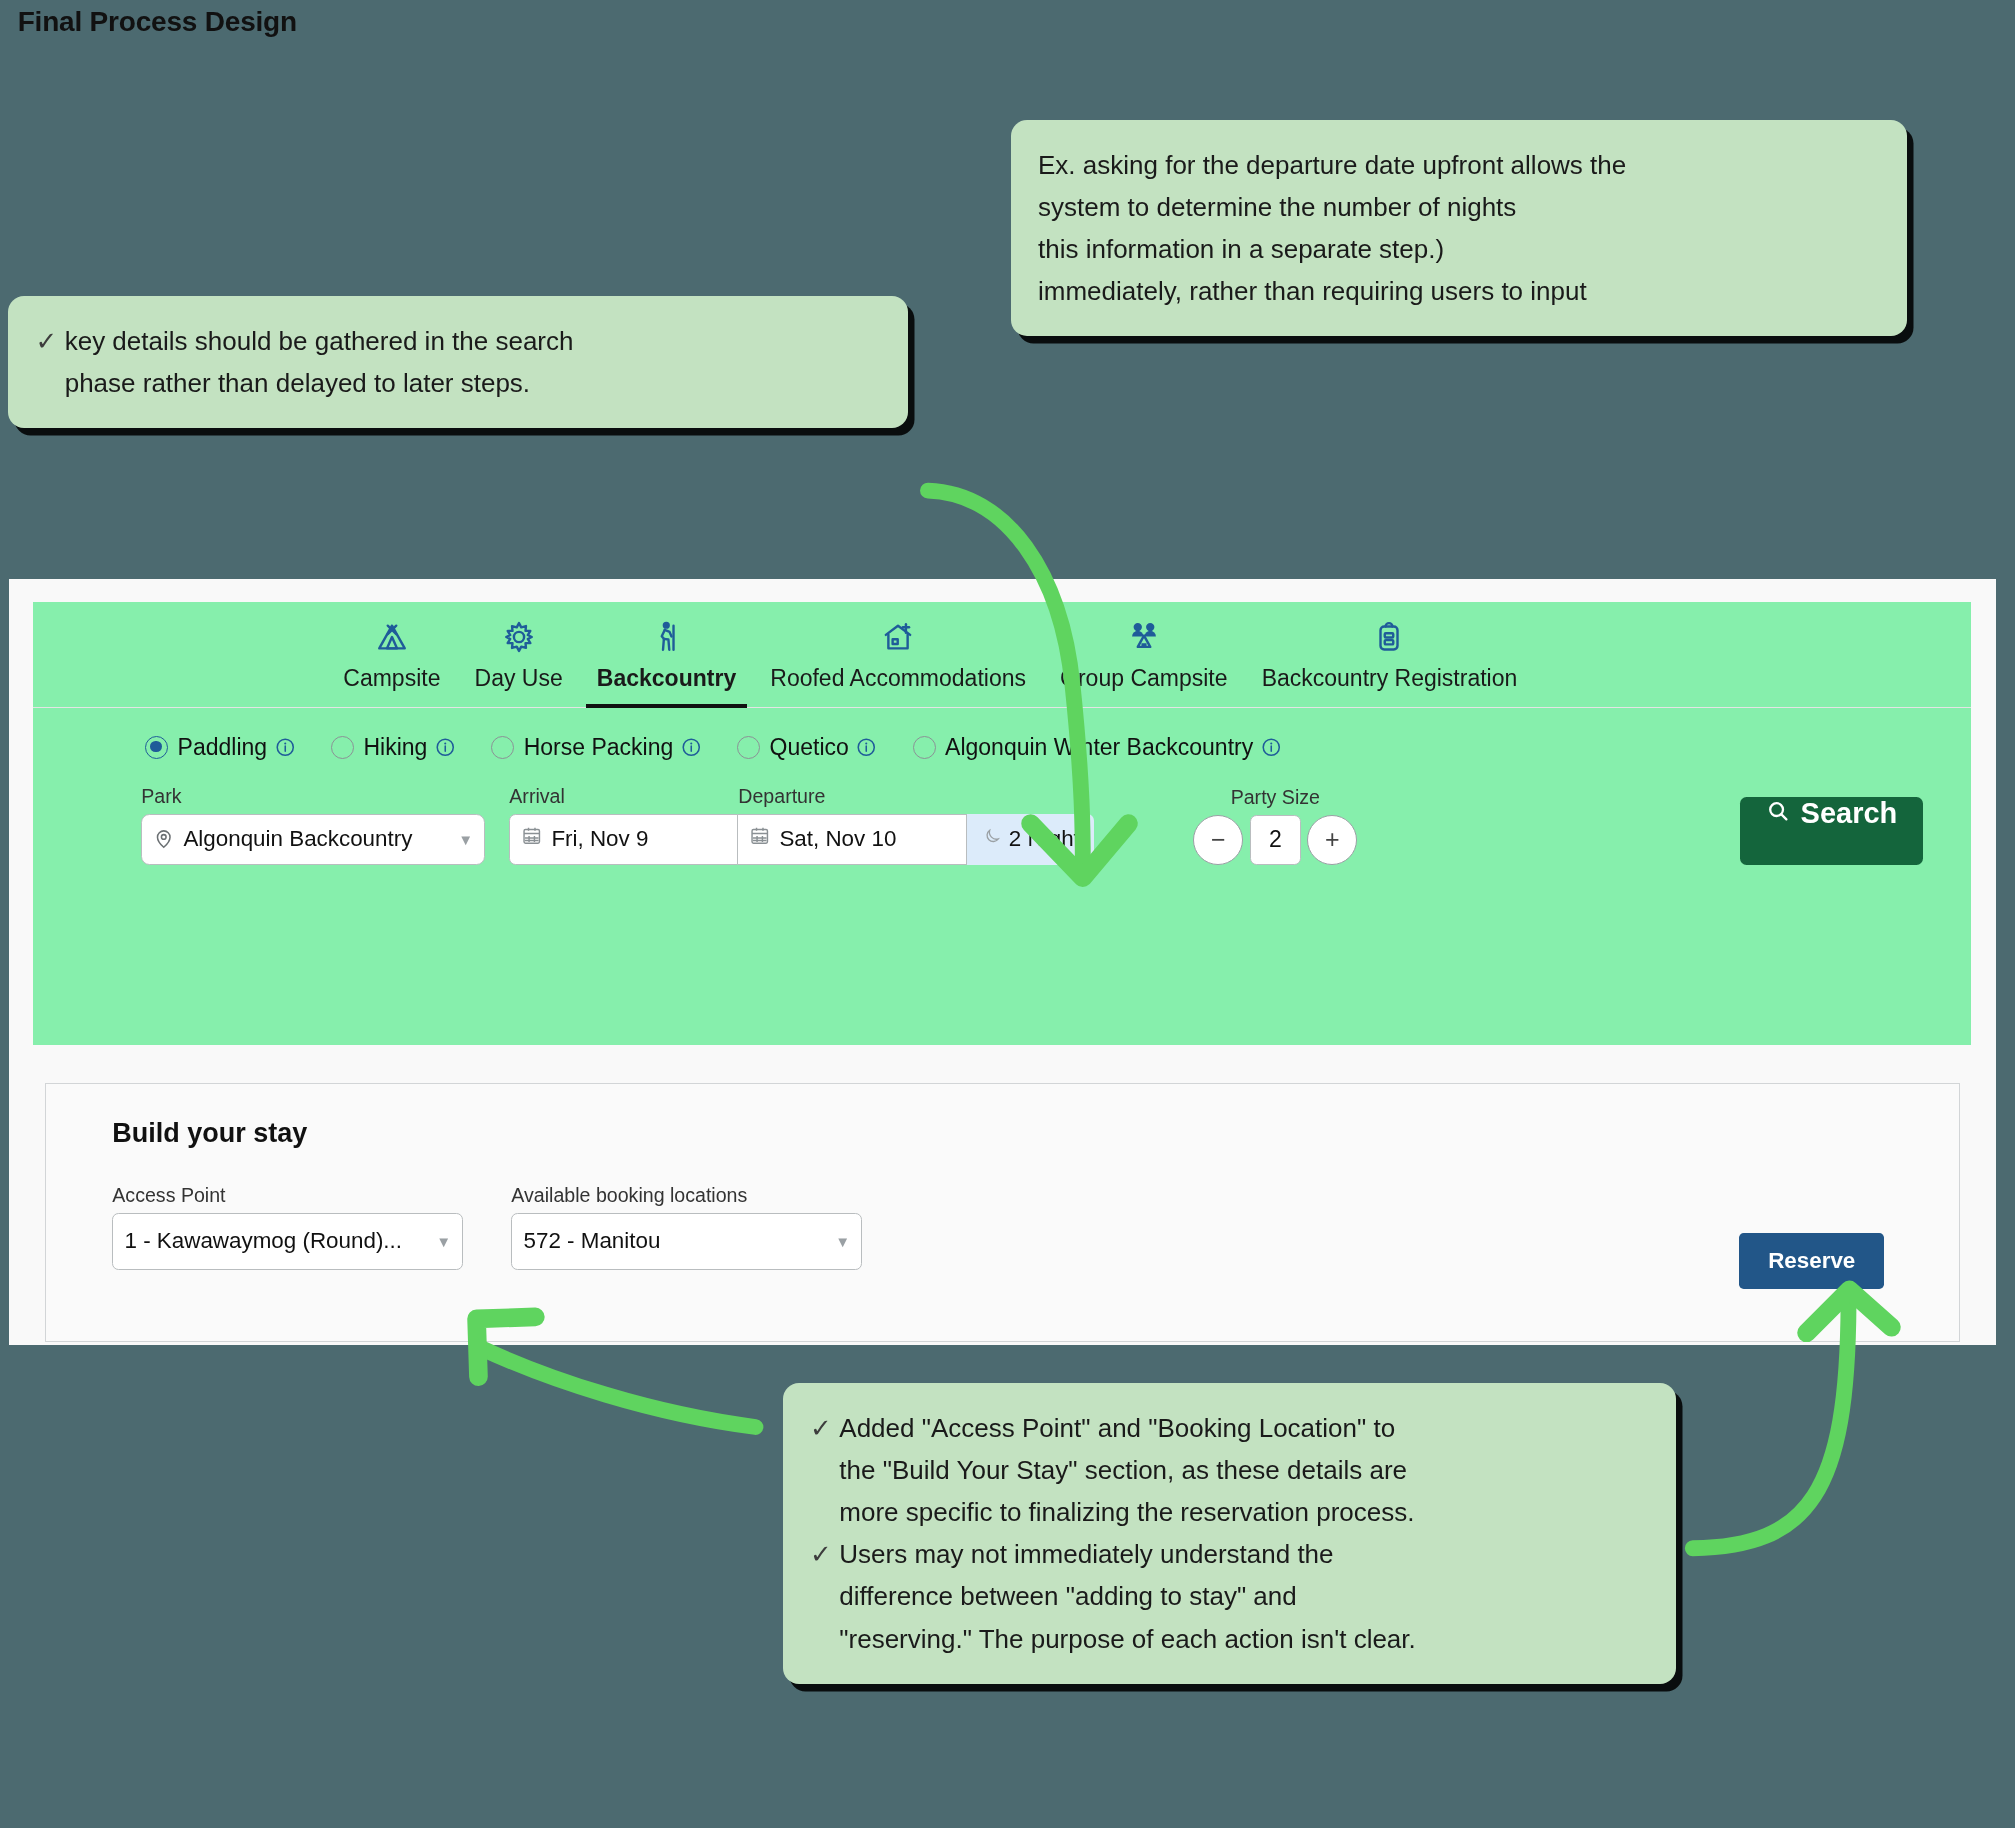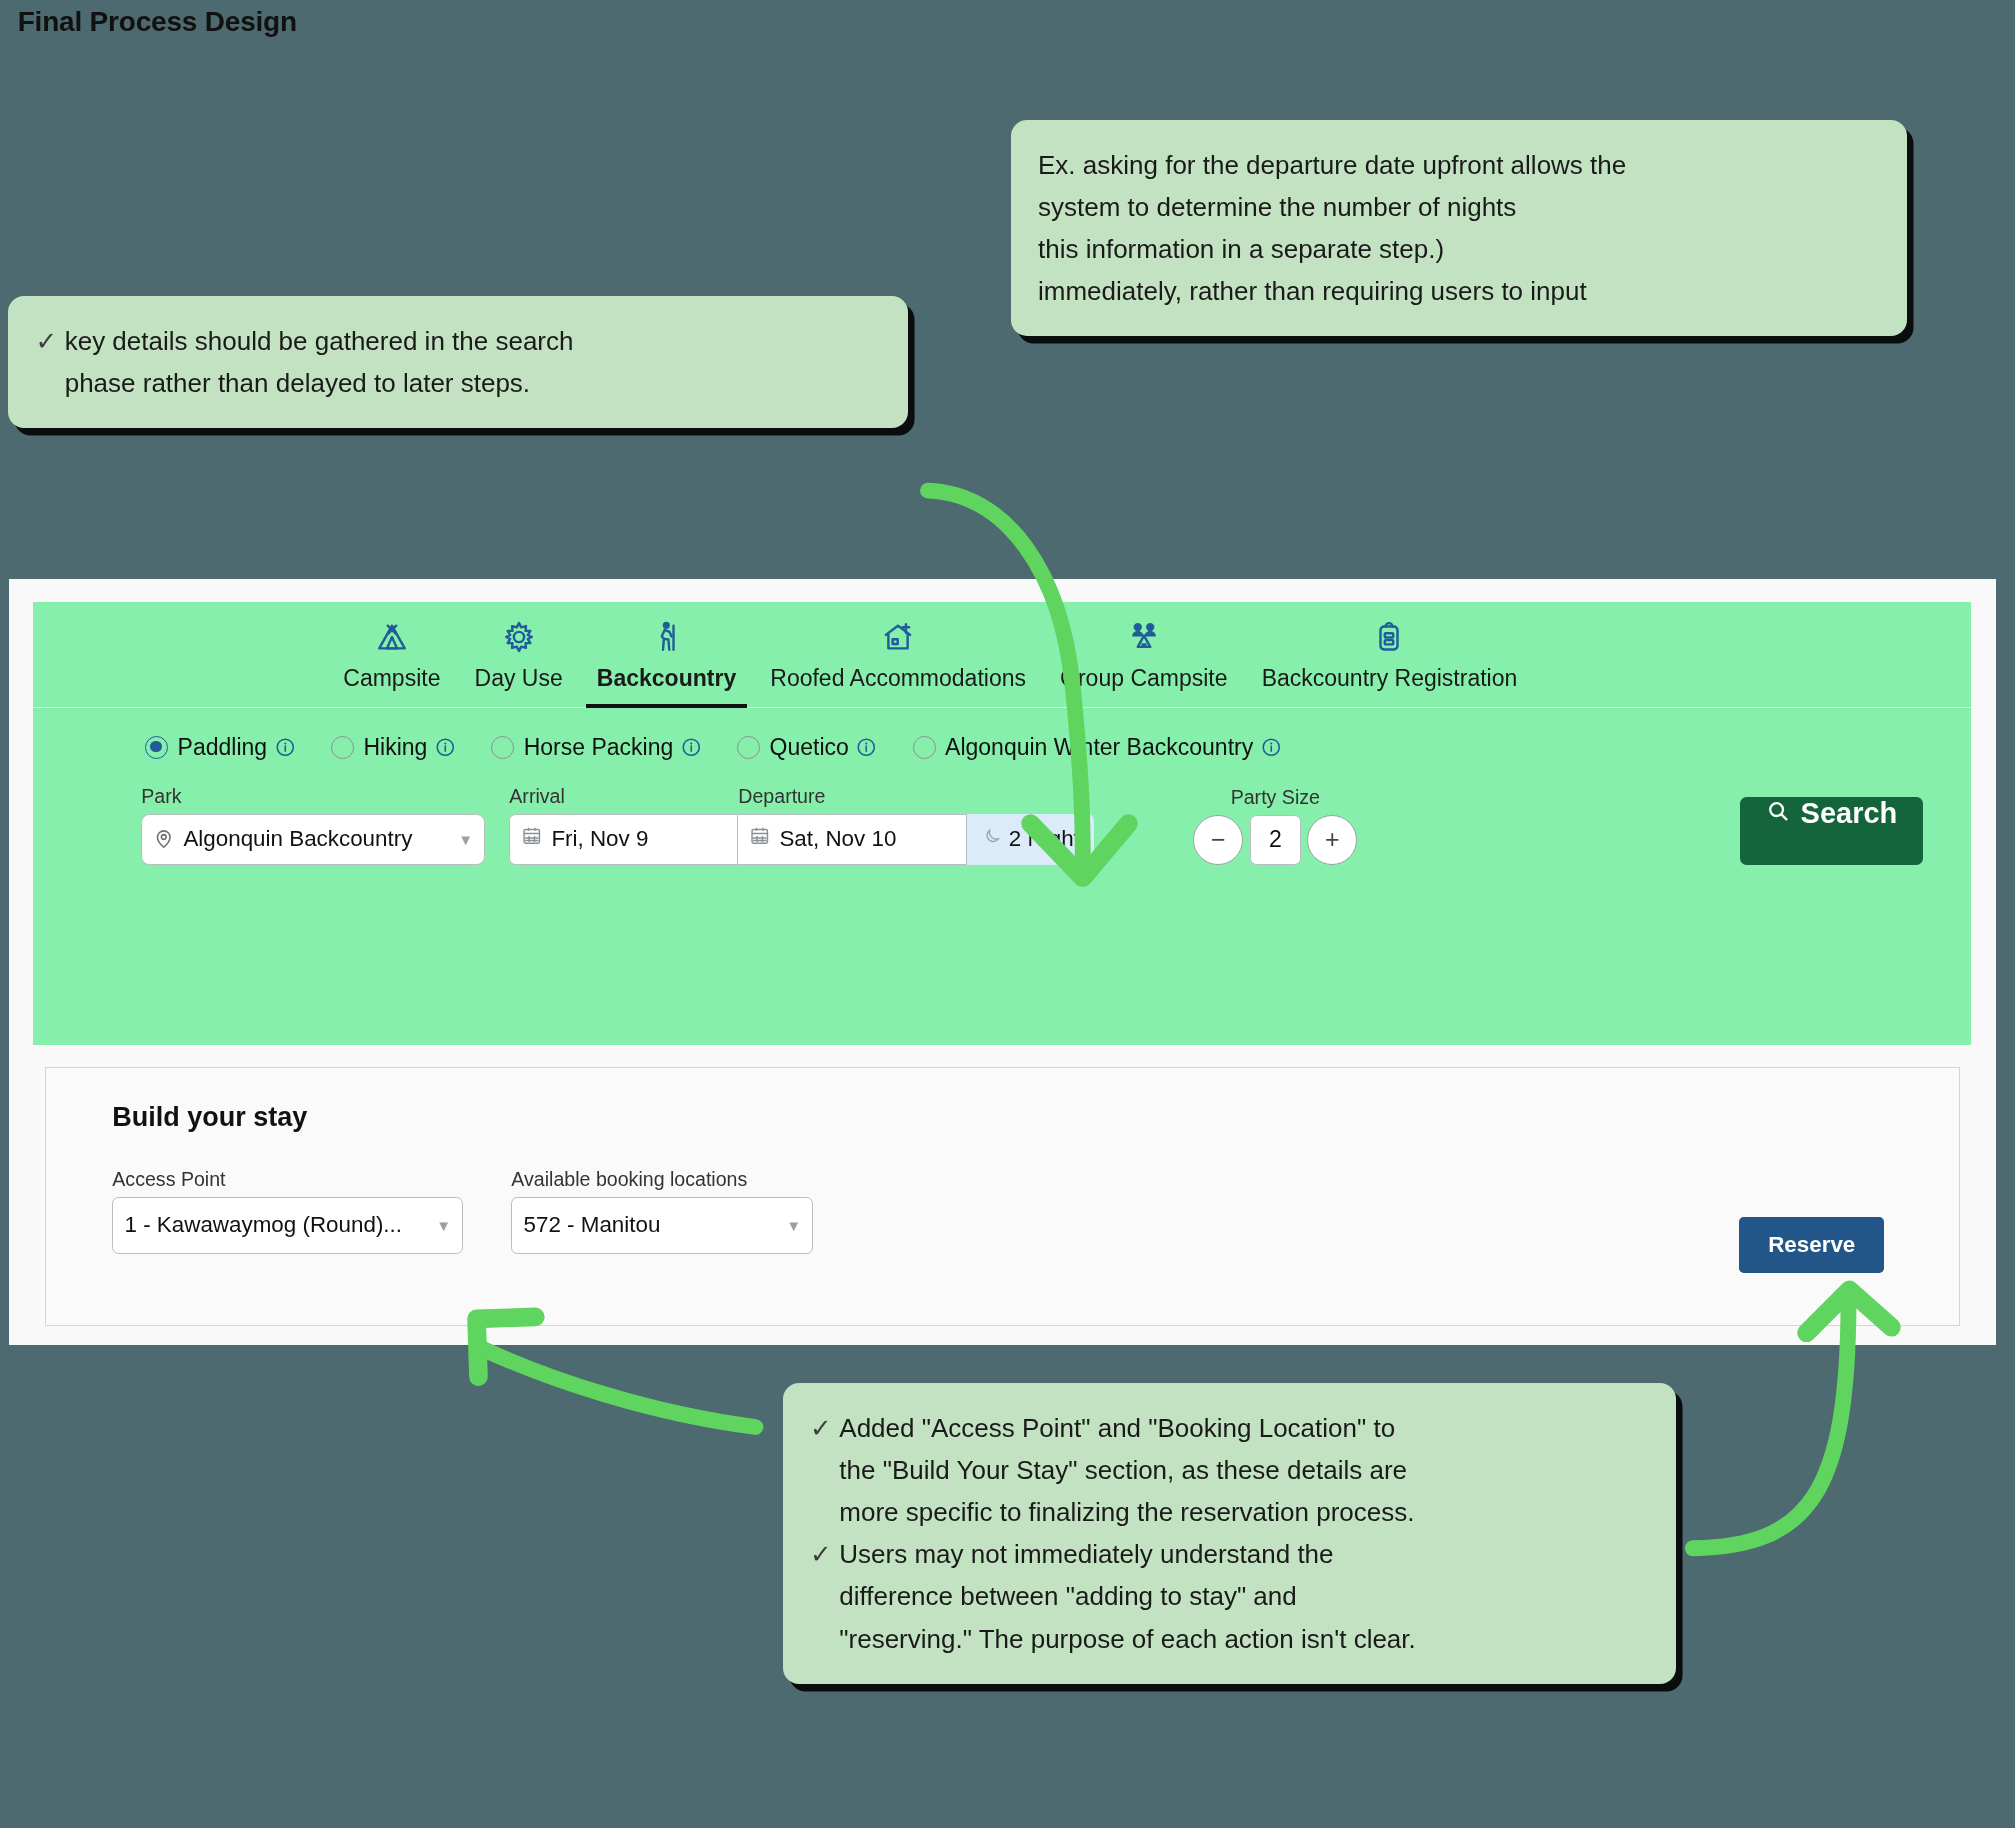--- a/index.html
+++ b/index.html
@@ -214,37 +214,37 @@
     font-size: 29px;
     font-weight: bold;
     font-family: "Liberation Sans", sans-serif;
     cursor: pointer;
   }
   #search-button .mag { margin-right: 10.3px; flex: 0 0 auto; }
 
   
   #build-card {
     position: absolute;
-    left: 36px; top: 488px;
+    left: 36px; top: 504px;
     width: 1915px; height: 259px;
     background: #FAFAFA;
     border: 1.4px solid #D2D5D7;
     display: flex;
     align-items: flex-start;
   }
   #build-inner { padding: 34px 0 0 66px; flex: 1 1 auto; }
   #build-title {
     font-size: 27px;
     font-weight: bold;
     color: #111;
     margin-bottom: 35px;
   }
   #build-fields { display: flex; align-items: flex-end; }
   #access-select { width: 351px; height: 57px; border-radius: 6.5px; }
-  #booking-select { width: 302px; height: 57px; border-radius: 6.5px; }
+  #booking-select { width: 351px; height: 57px; border-radius: 6.5px; }
   #build-fields .field-group { margin-right: 48px; }
   #reserve-button {
     margin: 0 75px 0 auto;
     align-self: flex-end;
     margin-bottom: 52px;
     height: 56px;
     padding: 0 29px;
     background: #225688;
     border: none;
     border-radius: 4.7px;

